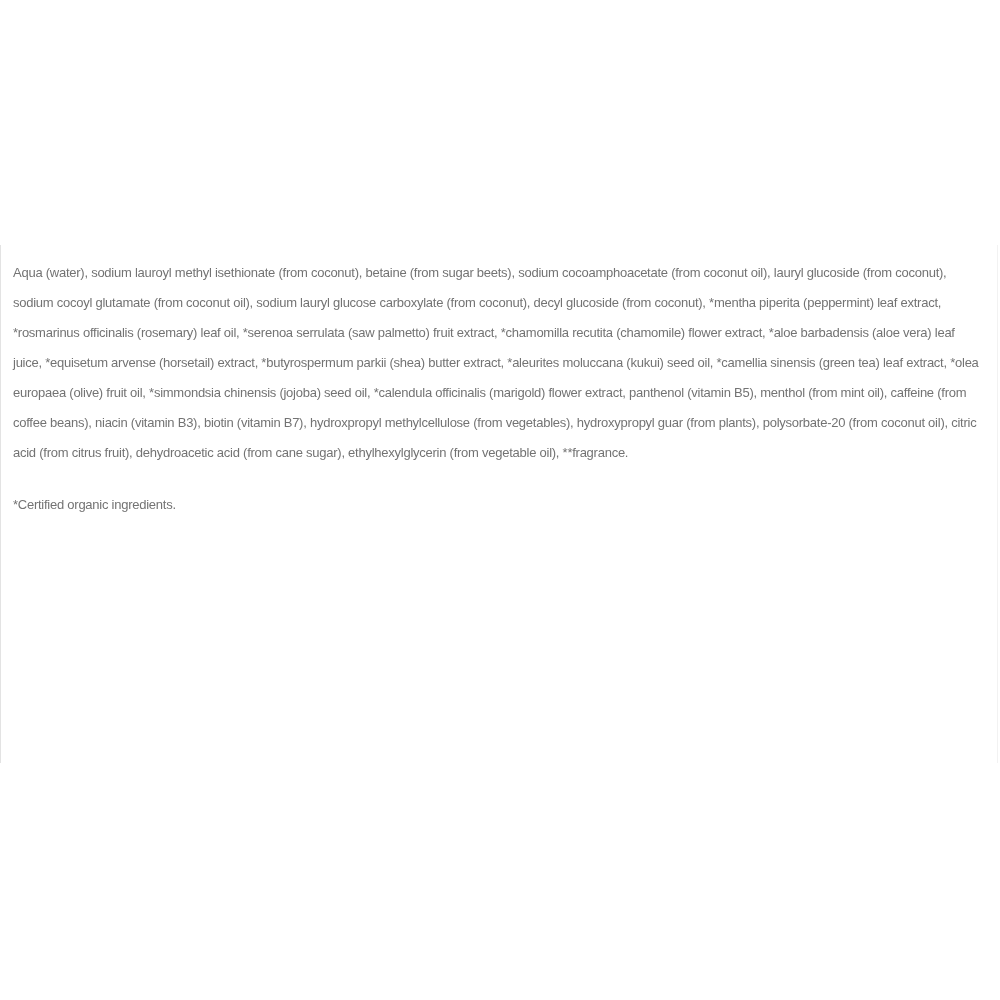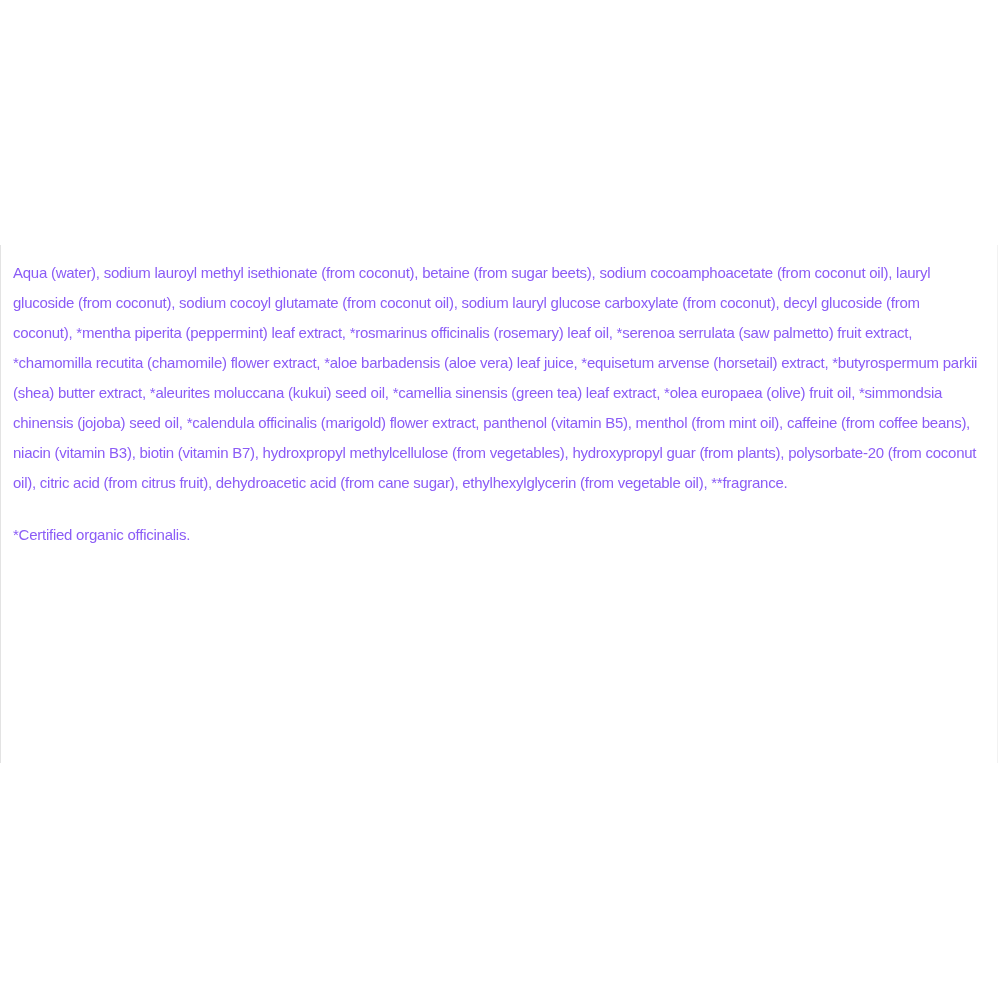--- a/index.html
+++ b/index.html
@@ -21,26 +21,26 @@
     width: 998px;
     min-height: 518px;
     box-sizing: border-box;
     border-left: 1px solid #e3e3e3;
     border-right: 1px solid #f2f2f2;
     background: #ffffff;
     padding: 13px 14px 0 12px;
   }
   .ingredients-panel p {
     margin: 0 0 22px 0;
-    font-size: 15px;
+    font-size: 13px;
     line-height: 30px;
     letter-spacing: -0.25px;
-    color: #8b5cf6;
+    color: #737373;
     max-width: 973px;
   }
 </style>
 </head>
 <body>
 
 <section class="ingredients-panel">
   <p>Aqua (water), sodium lauroyl methyl isethionate (from coconut), betaine (from sugar beets), sodium cocoamphoacetate (from coconut oil), lauryl glucoside (from coconut), sodium cocoyl glutamate (from coconut oil), sodium lauryl glucose carboxylate (from coconut), decyl glucoside (from coconut), *mentha piperita (peppermint) leaf extract, *rosmarinus officinalis (rosemary) leaf oil, *serenoa serrulata (saw palmetto) fruit extract, *chamomilla recutita (chamomile) flower extract, *aloe barbadensis (aloe vera) leaf juice, *equisetum arvense (horsetail) extract, *butyrospermum parkii (shea) butter extract, *aleurites moluccana (kukui) seed oil, *camellia sinensis (green tea) leaf extract, *olea europaea (olive) fruit oil, *simmondsia chinensis (jojoba) seed oil, *calendula officinalis (marigold) flower extract, panthenol (vitamin B5), menthol (from mint oil), caffeine (from coffee beans), niacin (vitamin B3), biotin (vitamin B7), hydroxpropyl methylcellulose (from vegetables), hydroxypropyl guar (from plants), polysorbate-20 (from coconut oil), citric acid (from citrus fruit), dehydroacetic acid (from cane sugar), ethylhexylglycerin (from vegetable oil), **fragrance.</p>
-  <p>*Certified organic officinalis.</p>
+  <p>*Certified organic ingredients.</p>
 </section>
 
 </body></html>

